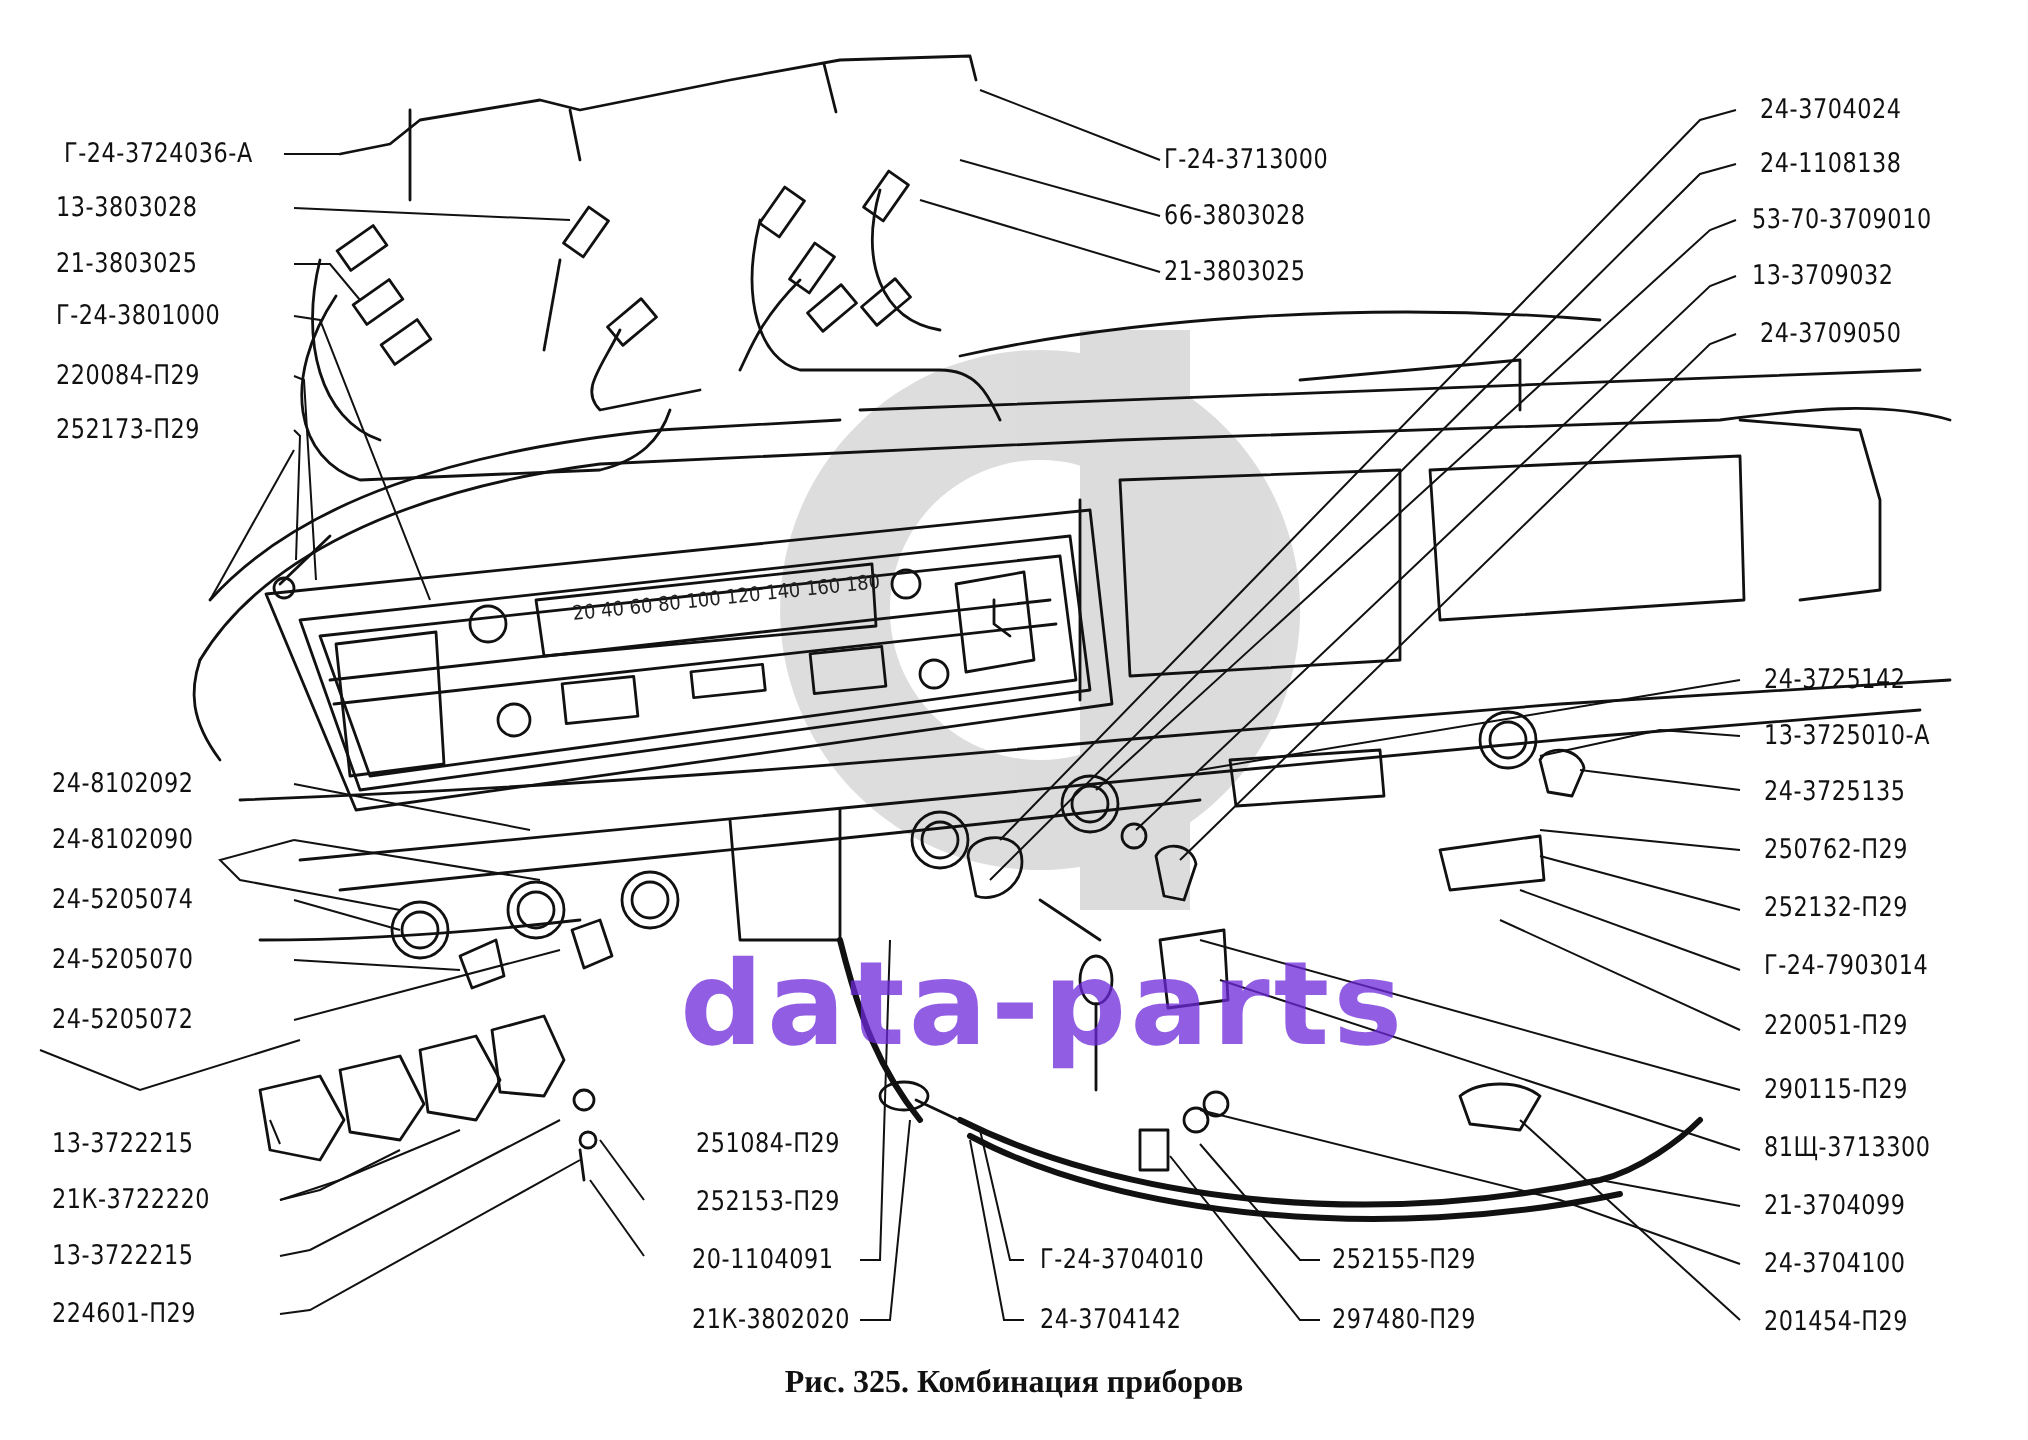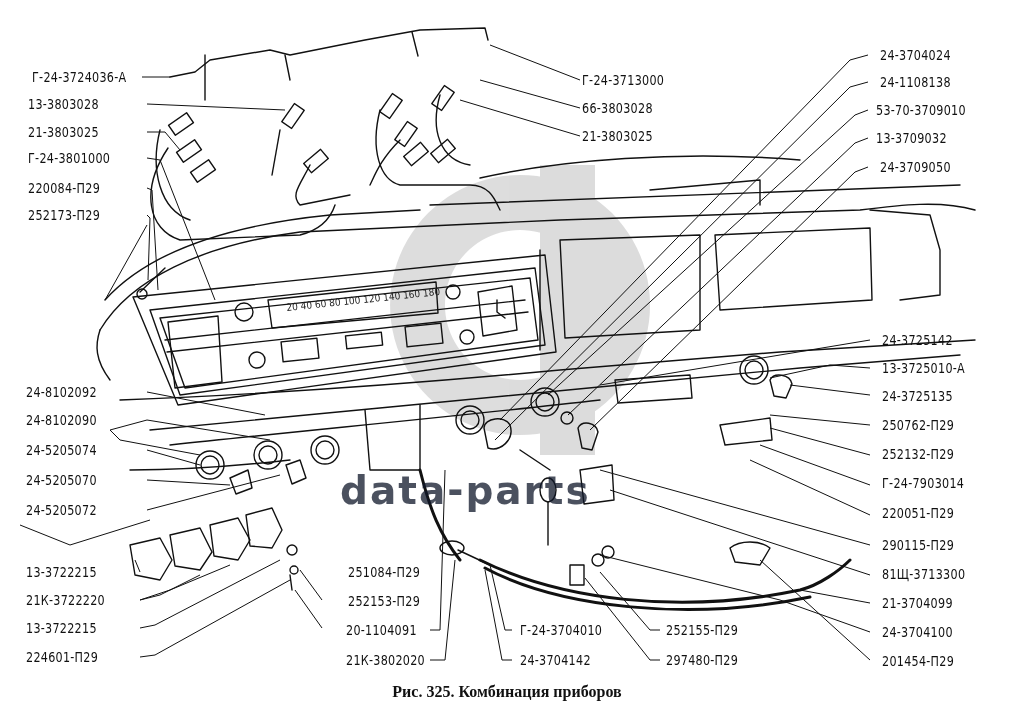--- a/index.html
+++ b/index.html
@@ -1,19 +1,19 @@
 <!DOCTYPE html>
 <html><head>
 <meta charset="utf-8">
 <style>
   html,body{margin:0;padding:0;background:#fff;}
   body{width:1014px;height:720px;position:relative;overflow:hidden;font-family:"DejaVu Sans",sans-serif;color:#111;}
   #canvas{position:absolute;left:0;top:0;width:1014px;height:720px;}
   .lbl{position:absolute;font-family:"DejaVu Sans Condensed","DejaVu Sans",sans-serif;font-size:13.5px;letter-spacing:0.3px;white-space:nowrap;color:#111;line-height:16px;transform:scaleX(0.92);transform-origin:left center;}
-  .watermark{position:absolute;left:340px;top:468px;font-family:"DejaVu Sans",sans-serif;font-size:39px;font-weight:bold;color:#0f172a;opacity:0.75;letter-spacing:2px;}
+  .watermark{position:absolute;left:340px;top:468px;font-family:"DejaVu Sans",sans-serif;font-size:58px;font-weight:bold;color:#6d28d9;opacity:0.75;letter-spacing:2px;}
   .caption{position:absolute;left:0;width:1014px;top:683px;text-align:center;font-family:"Liberation Serif","DejaVu Serif",serif;font-weight:bold;font-size:16px;color:#111;}
   .speedo-text{position:absolute;font-family:"DejaVu Sans Condensed","DejaVu Sans",sans-serif;font-size:10px;color:#222;letter-spacing:0;}
 </style>
 </head>
 <body>
 
 <svg id="canvas" viewBox="0 0 1014 720" xmlns="http://www.w3.org/2000/svg">
 
   <g fill="#d4d4d4" opacity="0.8">
     <path d="M520 175 a130 130 0 1 0 0.1 0 Z M520 230 a75 75 0 1 1 -0.1 0 Z" fill-rule="evenodd"></path>

